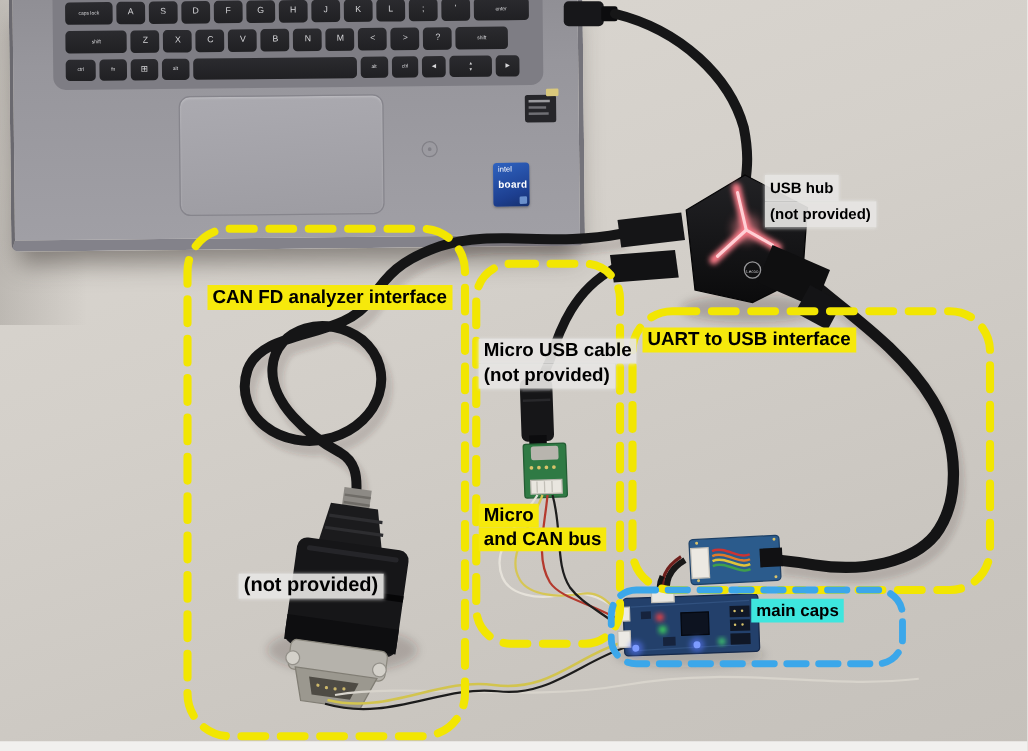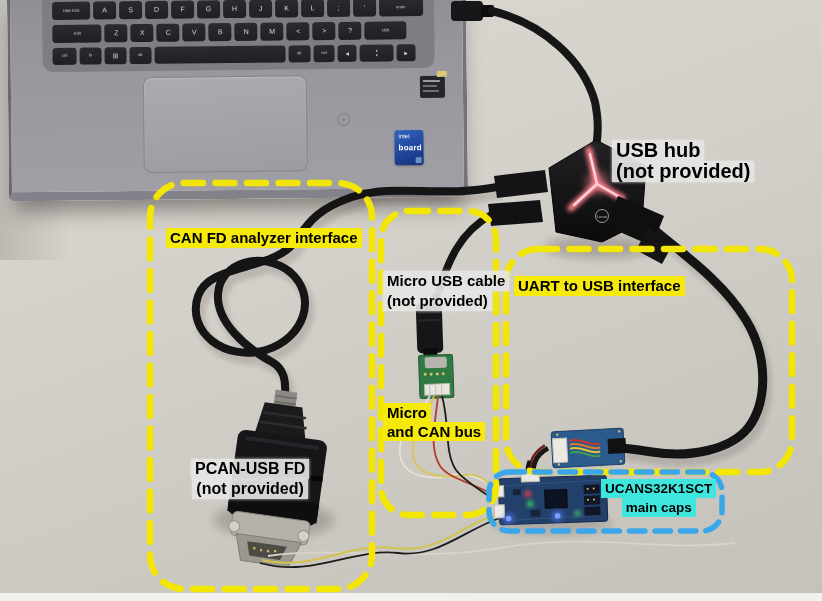--- a/index.html
+++ b/index.html
@@ -45,24 +45,24 @@
   .sticker-intel .model{position:absolute;left:4px;top:13px;font-size:8px;font-weight:700;letter-spacing:.2px}
   .sticker-intel .sq{position:absolute;right:2px;bottom:2px;width:6px;height:6px;background:#7fa8e0;opacity:.8;border-radius:1px}
 
   
   .lbl{position:absolute;z-index:10;color:#000;font-weight:700;font-size:15px;line-height:20px;}
   .lbl span{display:block;width:fit-content;padding:0 4px;}
   .lbl.center{display:flex;flex-direction:column;align-items:center}
   .bg-y span{background:var(--highlight_yellow)}
   .bg-g span{background:rgba(230,229,227,.92);box-shadow:0 0 3px rgba(230,229,227,.9)}
   .bg-c span{background:var(--highlight_cyan)}
-  .lbl-usb-hub{left:612px;top:140px;font-size:20px;line-height:21px}
+  .lbl-usb-hub{left:612px;top:140px;font-size:12px;line-height:21px}
   .lbl-canfd{left:166px;top:228px}
   .lbl-micro{left:383px;top:271px}
-  .lbl-uart{left:514px;top:276px}
+  .lbl-uart{left:514px;top:262px}
   .lbl-power{left:383px;top:403px;line-height:19px}
   .lbl-pcan{left:191px;top:459px;font-size:16px}
   .lbl-main{left:601px;top:479px;font-size:13.5px;line-height:19px}
 
   svg.scene{position:absolute;left:0;top:0;z-index:5}
 </style>
 </head>
 <body>
 
 <div class="desk-shade-left"></div>
@@ -289,21 +289,19 @@
   <span>(not provided)</span>
 </div>
 <div class="lbl bg-y lbl-uart">
   <span>UART to USB interface</span>
 </div>
 <div class="lbl bg-y lbl-power">
   <span>Micro</span>
   <span>and CAN bus</span>
 </div>
 <div class="lbl bg-g center lbl-pcan">
-  <span>PCAN-USB FD</span>
   <span>(not provided)</span>
 </div>
 <div class="lbl bg-c center lbl-main">
-  <span>UCANS32K1SCT</span>
   <span>main caps</span>
 </div>
 
 <div class="bottom-strip"></div>
 
 </body></html>

